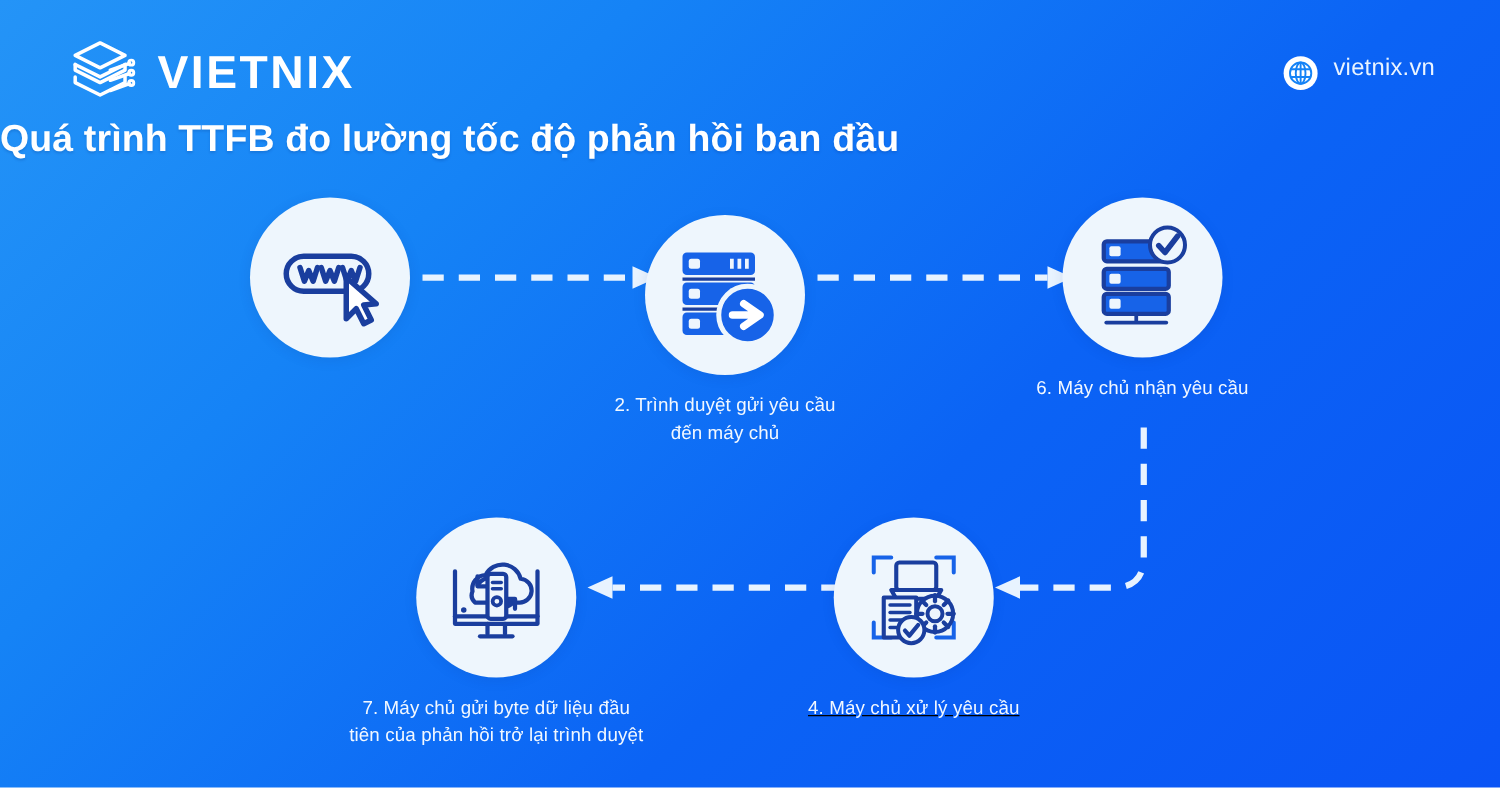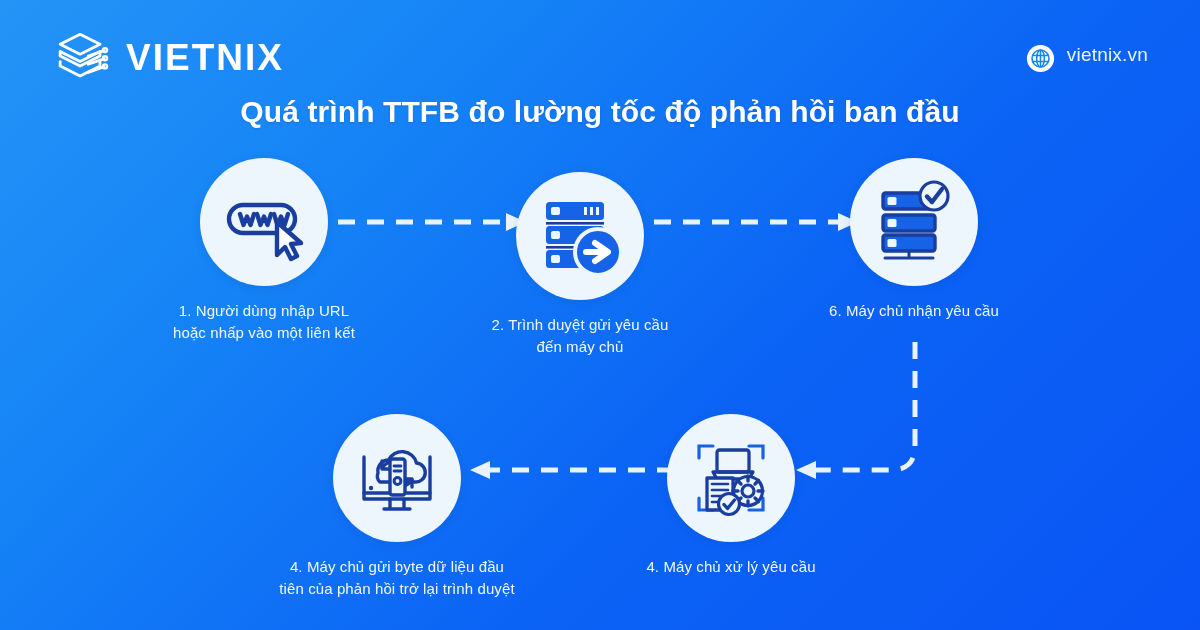--- a/index.html
+++ b/index.html
@@ -18,21 +18,21 @@
   .brand-mark{width:58px;height:58px;display:block;}
   .brand-word{
     font-size:37px;font-weight:bold;color:#ffffff;letter-spacing:2.0px;
     line-height:1;white-space:nowrap;
   }
   .site{position:absolute;right:52px;top:44px;display:flex;align-items:flex-start;gap:12px;}
   .globe{width:29px;height:29px;display:block;flex:none;}
   .site-url{font-size:19px;color:#eaf4ff;white-space:nowrap;letter-spacing:.2px;}
 
   .title{
-    position:absolute;left:0;right:0;top:95px;text-align:center;
+    position:absolute;left:0;right:0;top:95px;
     font-size:30px;font-weight:bold;color:#ffffff;letter-spacing:.1px;
     text-shadow:0 1px 2px rgba(0,40,110,.18);
   }
 
   
   .node{position:absolute;width:260px;margin-left:-130px;text-align:center;}
   .bubble{
     width:128px;height:128px;border-radius:50%;margin:0 auto;
     background:#eef6fd;
     display:flex;align-items:center;justify-content:center;
@@ -40,21 +40,21 @@
   }
   .bubble svg{display:block;}
   .cap{
     margin-top:14px;font-size:15px;line-height:1.45;color:#f2f8ff;
     letter-spacing:.1px;white-space:pre-line;
   }
 
   #node1{left:264px;top:158px;}
   #node2{left:580px;top:172px;}
   #node3{left:914px;top:158px;}
-  #node4{left:731px;top:414px;}
+  #node4{left:731px;top:414px;text-decoration:underline;}
   #node5{left:397px;top:414px;}
 
   
   .conn{position:absolute;overflow:visible;}
   #conn12{left:336px;top:206px;width:196px;height:32px;}
   #conn23{left:652px;top:206px;width:212px;height:32px;}
   #conn34{left:790px;top:338px;width:172px;height:150px;}
   #conn45{left:462px;top:454px;width:214px;height:32px;}
 </style>
 </head>
@@ -119,22 +119,20 @@
       <svg width="86" height="86" viewBox="0 0 86 86">
         <rect x="8" y="26" width="66" height="28" rx="14" fill="none" stroke="#1a3e9e" stroke-width="4.4"></rect>
         <g fill="none" stroke="#1a3e9e" stroke-width="4.4" stroke-linecap="round" stroke-linejoin="round">
           <path d="M19 35 L22.5 46 L26 37.5 L29.5 46 L33 35"></path>
           <path d="M36 35 L39.5 46 L43 37.5 L46.5 46 L50 35"></path>
           <path d="M53 35 L56.5 46 L60 37.5 L63.5 46 L67 35"></path>
         </g>
         <path d="M56 43 L56 76 L64 68 L70 80 L76 77 L70 65 L80 64 Z" fill="#ffffff" stroke="#1a3e9e" stroke-width="4.4" stroke-linejoin="round"></path>
       </svg>
     </div>
-    <div class="cap">1. Người dùng nhập URL
-hoặc nhấp vào một liên kết</div>
   </div>
 
   <div class="node" id="node2">
     <div class="bubble">
       <svg width="84" height="84" viewBox="0 0 84 84">
         <g fill="#1763e8">
           <rect x="8" y="8" width="58" height="18" rx="3.5"></rect>
           <rect x="8" y="32" width="58" height="18" rx="3.5"></rect>
           <rect x="8" y="56" width="46" height="18" rx="3.5"></rect>
         </g>
@@ -246,17 +244,17 @@
         </g>
         <rect x="36" y="24" width="15" height="36" rx="2.5" fill="#eef6fd" stroke="#1a3e9e" stroke-width="3.4"></rect>
         <g stroke="#1a3e9e" stroke-width="2.8" stroke-linecap="round">
           <path d="M40 31 H47"></path>
             <path d="M40 36 H47"></path>
         </g>
         <circle cx="43.5" cy="46" r="3.4" fill="none" stroke="#1a3e9e" stroke-width="3"></circle>
         <circle cx="17" cy="53" r="2.2" fill="#1a3e9e"></circle>
       </svg>
     </div>
-    <div class="cap">4. Máy chủ gửi byte dữ liệu đầu
+    <div class="cap">7. Máy chủ gửi byte dữ liệu đầu
 tiên của phản hồi trở lại trình duyệt</div>
   </div>
 
 </div>
 
 </body></html>

